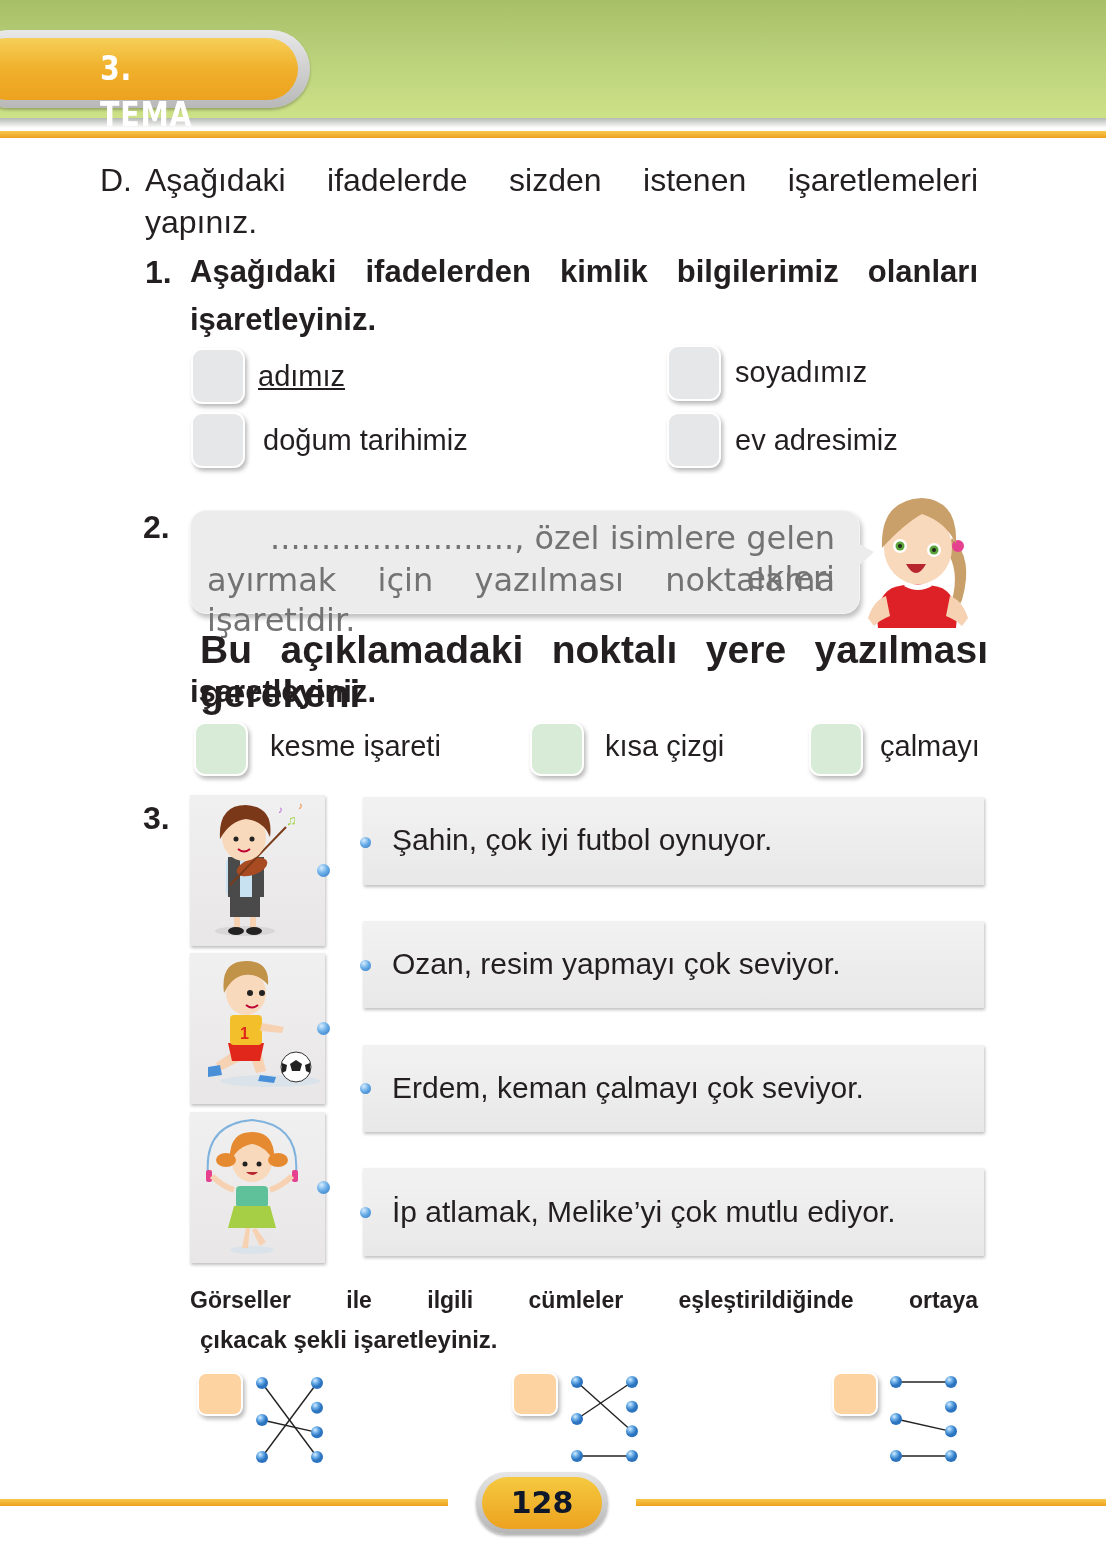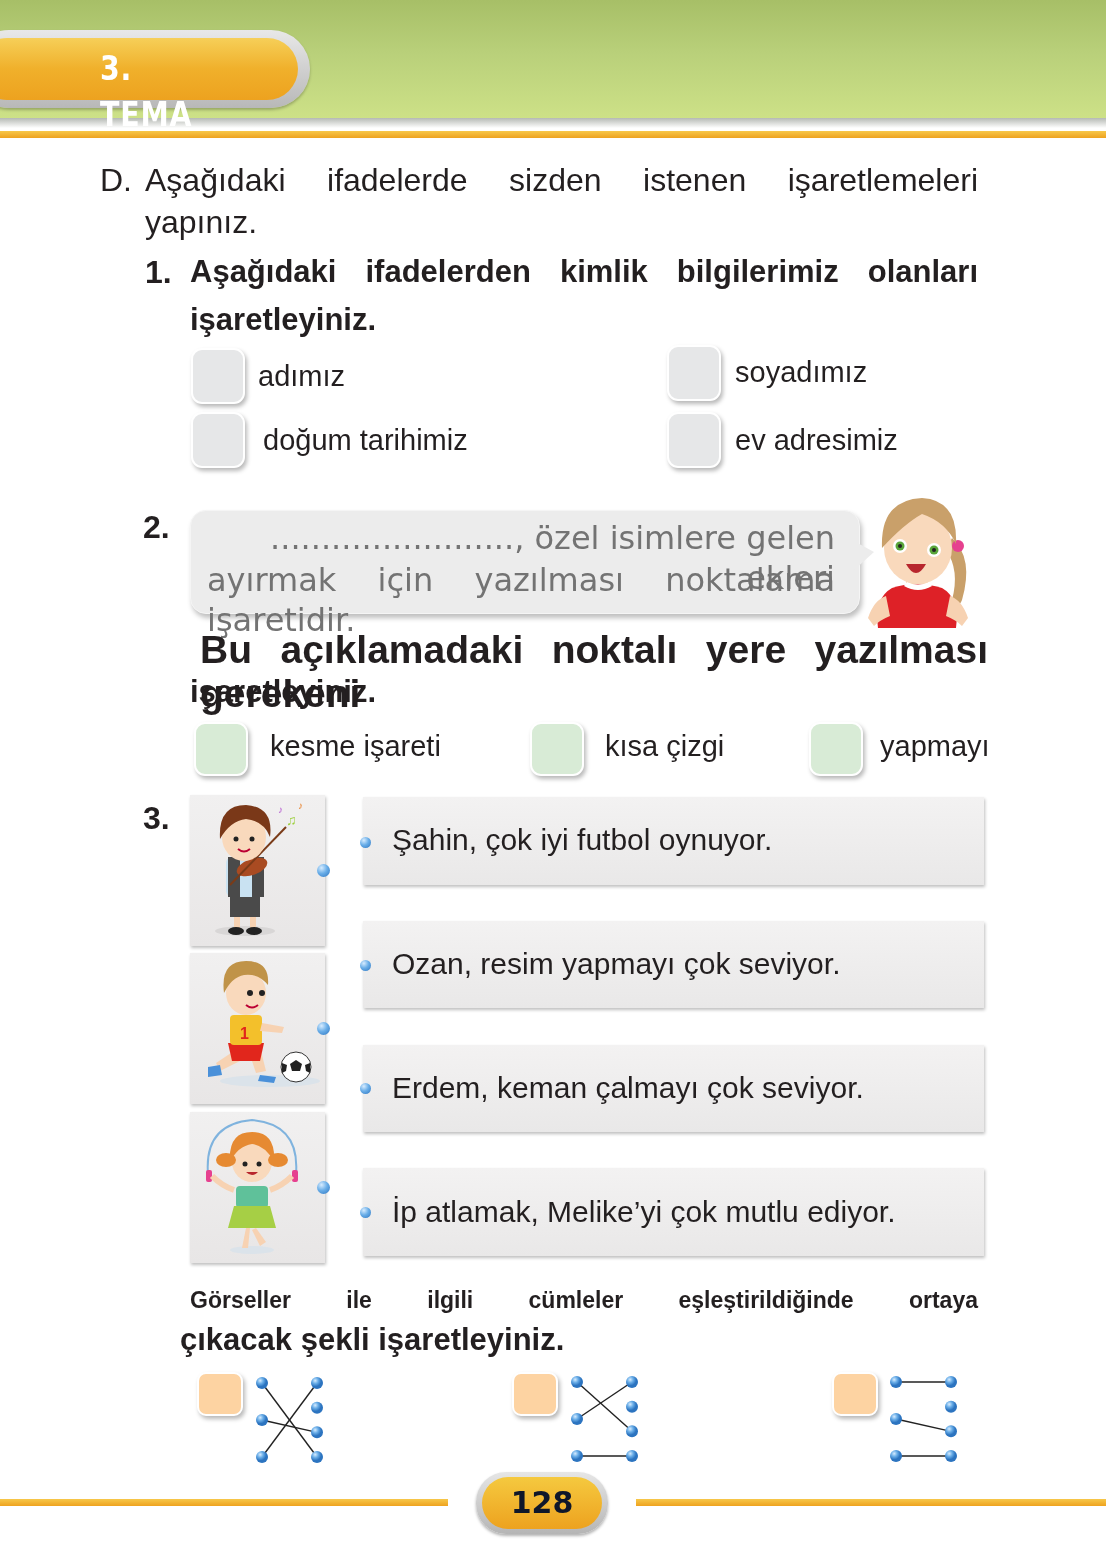--- a/index.html
+++ b/index.html
@@ -66,21 +66,21 @@
 
 <div class="abs q-text" style="left:100px; top:158px;">D.</div>
 <div class="abs q-text justify" style="left:145px; top:158px; width:833px;">Aşağıdaki ifadelerde sizden istenen işaretlemeleri</div>
 <div class="abs q-text" style="left:145px; top:200px;">yapınız.</div>
 
 <div class="abs q-text bold" style="left:145px; top:250px;">1.</div>
 <div class="abs q-text bold justify" style="left:190px; top:250px; width:788px; font-size:31px;">Aşağıdaki ifadelerden kimlik bilgilerimiz olanları</div>
 <div class="abs q-text bold" style="left:190px; top:298px; font-size:31px;">işaretleyiniz.</div>
 
 <div class="abs chk" style="left:191px; top:348px;"></div>
-<div class="abs light" style="left:258px; top:360px;">adımız</div>
+<div class="abs light" style="left:258px; top:360px;text-decoration:underline;">adımız</div>
 <div class="abs chk" style="left:667px; top:345px;"></div>
 <div class="abs light" style="left:735px; top:356px;">soyadımız</div>
 <div class="abs chk" style="left:191px; top:412px;"></div>
 <div class="abs light" style="left:263px; top:424px;">doğum tarihimiz</div>
 <div class="abs chk" style="left:667px; top:412px;"></div>
 <div class="abs light" style="left:735px; top:424px;">ev adresimiz</div>
 
 <div class="abs q-text bold" style="left:143px; top:505px;">2.</div>
 <div class="abs bubble"></div>
 <div class="abs bubble-tail"></div>
@@ -107,21 +107,21 @@
 </svg>
 
 <div class="abs q-text bold justify" style="left:200px; top:628px; width:788px; font-size:39px;">Bu açıklamadaki noktalı yere yazılması gerekeni</div>
 <div class="abs q-text bold" style="left:190px; top:670px; font-size:31px;">işaretleyiniz.</div>
 
 <div class="abs chk green" style="left:194px; top:722px;"></div>
 <div class="abs light" style="left:270px; top:730px;">kesme işareti</div>
 <div class="abs chk green" style="left:530px; top:722px;"></div>
 <div class="abs light" style="left:605px; top:730px;">kısa çizgi</div>
 <div class="abs chk green" style="left:809px; top:722px;"></div>
-<div class="abs light" style="left:880px; top:730px; width:92px; text-align:right;">yapmayı</div>
+<div class="abs light" style="left:880px; top:730px; width:92px; text-align:right;">çalmayı</div>
 
 <div class="abs q-text bold" style="left:143px; top:796px;">3.</div>
 
 <div class="abs card" style="left:190px; top:795px; width:135px; height:151px;">
   <svg width="135" height="151" viewBox="0 0 135 151">
     <ellipse cx="55" cy="136" rx="30" ry="5" fill="#d8d6d6"></ellipse>
     <rect x="40" y="98" width="30" height="24" fill="#4a4a4a"></rect>
     <rect x="44" y="122" width="6" height="12" fill="#f7d2b2"></rect>
       <rect x="60" y="122" width="6" height="12" fill="#f7d2b2"></rect>
     <ellipse cx="46" cy="136" rx="8" ry="4" fill="#222"></ellipse>
@@ -199,21 +199,21 @@
 
 <div class="abs sentence" style="left:363px; top:1045px; width:621px; height:87px;"></div>
 <div class="abs dot" style="left:360px; top:1083px; width:11px; height:11px;"></div>
 <div class="abs sentence-text" style="left:392px; top:1068px;">Erdem, keman çalmayı çok seviyor.</div>
 
 <div class="abs sentence" style="left:363px; top:1168px; width:621px; height:88px;"></div>
 <div class="abs dot" style="left:360px; top:1207px; width:11px; height:11px;"></div>
 <div class="abs sentence-text" style="left:392px; top:1192px;">İp atlamak, Melike’yi çok mutlu ediyor.</div>
 
 <div class="abs q-text bold justify" style="left:190px; top:1278px; width:788px; font-size:23px;">Görseller ile ilgili cümleler eşleştirildiğinde ortaya</div>
-<div class="abs q-text bold" style="left:180px; top:1318px; font-size:31px;">çıkacak şekli işaretleyiniz.</div>
+<div class="abs q-text bold" style="left:200px; top:1318px; font-size:24px;">çıkacak şekli işaretleyiniz.</div>
 
 <div class="abs chk orange" style="left:197px; top:1372px;"></div>
 <svg class="abs match-diagram" style="left:252px; top:1374px;" width="76" height="92" viewBox="0 0 76 92">
     <defs>
       <radialGradient id="g0" cx="35%" cy="30%">
         <stop offset="0" stop-color="#d7ecff"></stop>
         <stop offset=".5" stop-color="#6aaee8"></stop>
         <stop offset="1" stop-color="#2c74c0"></stop>
       </radialGradient>
     </defs>

